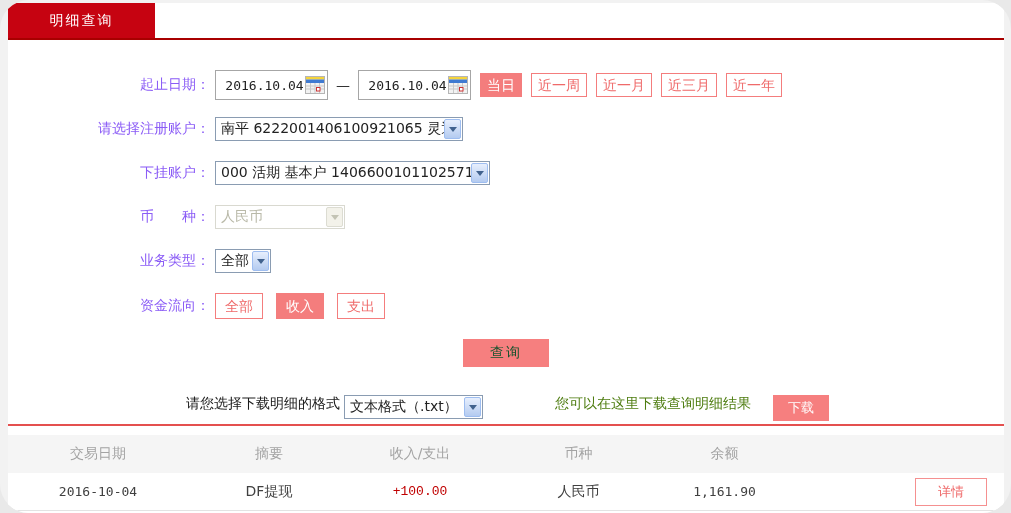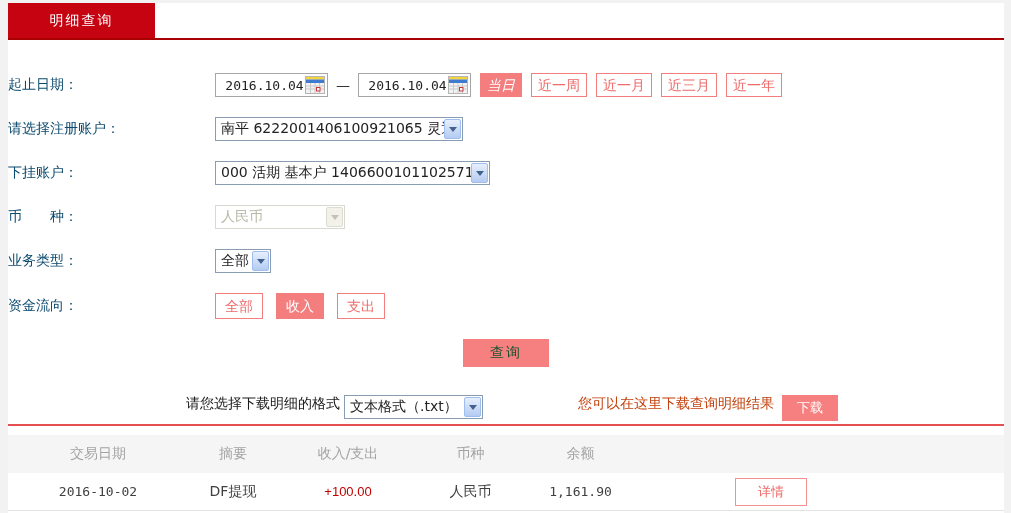--- a/index.html
+++ b/index.html
@@ -1,39 +1,39 @@
 <!DOCTYPE html>
 <html><head>
 <meta charset="utf-8">
 <style>
   * { margin:0; padding:0; box-sizing:border-box; }
   body { background:#e9e9e9; font-family:"DejaVu Sans","Liberation Sans",sans-serif; }
-  .page { width:1011px; height:513px; background:#f2f2f2; position:relative; overflow:hidden; }
+  .page { width:1011px; height:513px; background:#f2f2f2; position:relative; overflow:hidden;border-radius:29px; }
   .panel { position:absolute; left:8px; top:3px; width:996px; height:510px; background:#ffffff; }
 
   
   .tab { position:absolute; left:0; top:0; width:147px; height:35px; background:#c60311; color:#fff;
          display:flex; align-items:center; justify-content:center; font-size:14px; letter-spacing:2px; cursor:pointer; }
   .redline { position:absolute; left:0; top:35px; width:996px; height:2px; background:#a80000; }
 
   
   .form { padding-top:70px; }
   .frow { display:flex; align-items:center; height:24px; margin-bottom:20px; }
-  .flabel { width:202px; text-align:left; font-size:14px; color:#0c4a6e; flex:none; }
+  .flabel { width:202px; text-align:right; font-size:14px; color:#8b5cf6; flex:none; }
   .ctrl { margin-left:5px; display:flex; align-items:center; }
 
   
-  .datebox { width:113px; height:24px; border:1px solid #a6a6a6; background:#fff; display:flex; align-items:center; padding:0 2px 0 8px; }
+  .datebox { width:113px; height:30px; border:1px solid #a6a6a6; background:#fff; display:flex; align-items:center; padding:0 2px 0 8px; }
   .datebox .dval { flex:1; text-align:center; font-size:13px; font-family:"DejaVu Sans Mono","Liberation Mono",monospace; color:#222; }
   .dash { margin:0 8px; color:#333; font-size:14px; }
 
   
   .qbtn { margin-left:9px; border:1px solid #f47d7d; background:#fff; color:#ef6a6a; font-size:14px;
           padding:2px 6px; line-height:18px; cursor:pointer; white-space:nowrap; }
-  .qbtn.active { background:#f47d7d; color:#fff;font-style:italic; }
+  .qbtn.active { background:#f47d7d; color:#fff; }
 
   
   .sel { height:24px; border:1px solid #8a9cb2; background:#fff; display:inline-flex; align-items:center;
          font-size:14px; color:#222; padding-left:5px; cursor:pointer; }
   .sel .sval { flex:1; white-space:nowrap; overflow:hidden; }
   .sel .arrow { width:17px; height:20px; margin-left:auto; flex:none; margin-right:1px;
                 background:linear-gradient(#e7effd,#b4cbf0); border:1px solid #9ebdf0; border-radius:2px;
                 display:flex; align-items:center; justify-content:center; }
   .sel .arrow::after { content:""; border-left:4px solid transparent; border-right:4px solid transparent; border-top:5px solid #41628e; }
   .sel.disabled { border-color:#d9d9d0; color:#b9b9a8; cursor:default; }
@@ -45,33 +45,33 @@
           padding:3px 9px; line-height:18px; cursor:pointer; }
   .fbtn.active { background:#f47d7d; color:#fff; }
 
   
   .querybtn { display:block; margin:15px auto 0; width:86px; height:28px; background:#f67f7f; color:#14532d;
               border:none; font-size:14px; letter-spacing:2px; cursor:pointer; font-family:inherit; }
 
   
   .dlrow { display:flex; margin-top:28px; height:26px; }
   .dlrow .dlabel { margin-left:178px; font-size:14px; color:#1a1a1a; }
-  .dlrow .hint { margin-left:95px; font-size:14px; color:#c2410c; }
-  .dlbtn { margin-left:8px; width:56px; height:26px; background:#f67f7f; color:#fff; border:none; font-size:13px; cursor:pointer; font-family:inherit; }
+  .dlrow .hint { margin-left:72px; font-size:14px; color:#4d7c0f; }
+  .dlbtn { margin-left:22px; width:56px; height:26px; background:#f67f7f; color:#fff; border:none; font-size:13px; cursor:pointer; font-family:inherit; }
 
   .divider { margin-top:3px; height:2px; background:#e4504f; width:996px; }
 
   
   .table { margin-top:9px; font-size:14px; }
-  .trow { display:grid; grid-template-columns:180px 90px 140px 105px 115px 280px 1fr; align-items:center; height:38px; }
+  .trow { display:grid; grid-template-columns:180px 90px 140px 105px 115px 280px 1fr; align-items:center; height:38px;gap:36px; }
   .trow > div { text-align:center; }
   .thead { background:#f5f5f5; color:#a3a3a3; }
   .tbody { background:#fff; border-bottom:1px solid #e3e3e3; color:#404040; }
   .mono { font-family:"DejaVu Sans Mono","Liberation Mono",monospace; font-size:13px; }
-  .amount { color:#c00000; font-family:Liberation Sans, sans-serif; font-size:13px; }
+  .amount { color:#c00000; font-family:Liberation Mono, monospace; font-size:13px; }
   .detailbtn { display:inline-block; border:1px solid #f59090; color:#ef6a6a; background:#fff; font-size:13px;
                padding:4px 22px; cursor:pointer; }
   .cell-action { padding-right:14px; }
 </style>
 </head>
 <body>
 
 <div class="page">
   <div class="panel">
 
@@ -193,21 +193,21 @@
     <div class="table">
       <div class="trow thead">
         <div>交易日期</div>
         <div>摘要</div>
         <div>收入/支出</div>
         <div>币种</div>
         <div>余额</div>
         <div></div>
       </div>
       <div class="trow tbody">
-        <div class="mono">2016-10-02</div>
+        <div class="mono">2016-10-04</div>
         <div>DF提现</div>
         <div class="amount">+100.00</div>
         <div>人民币</div>
         <div class="mono">1,161.90</div>
         <div class="cell-action">
           <button class="detailbtn">详情</button>
         </div>
       </div>
     </div>
 

